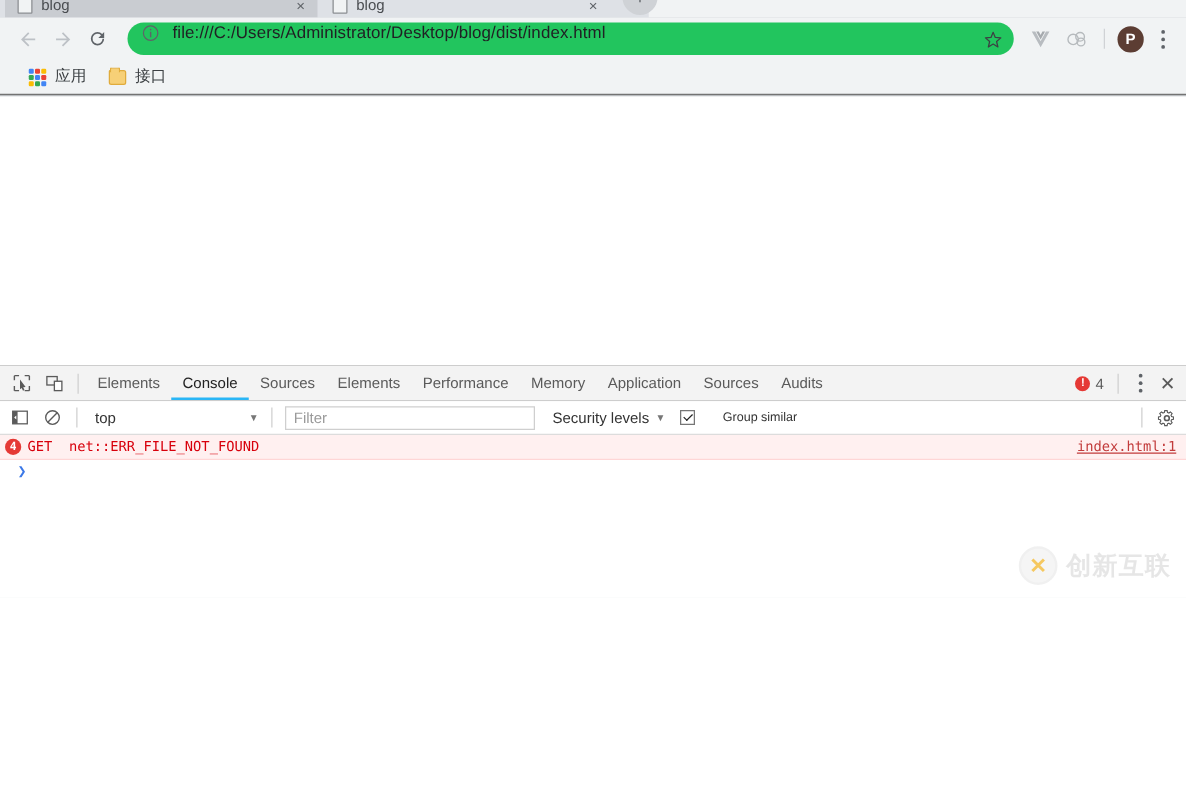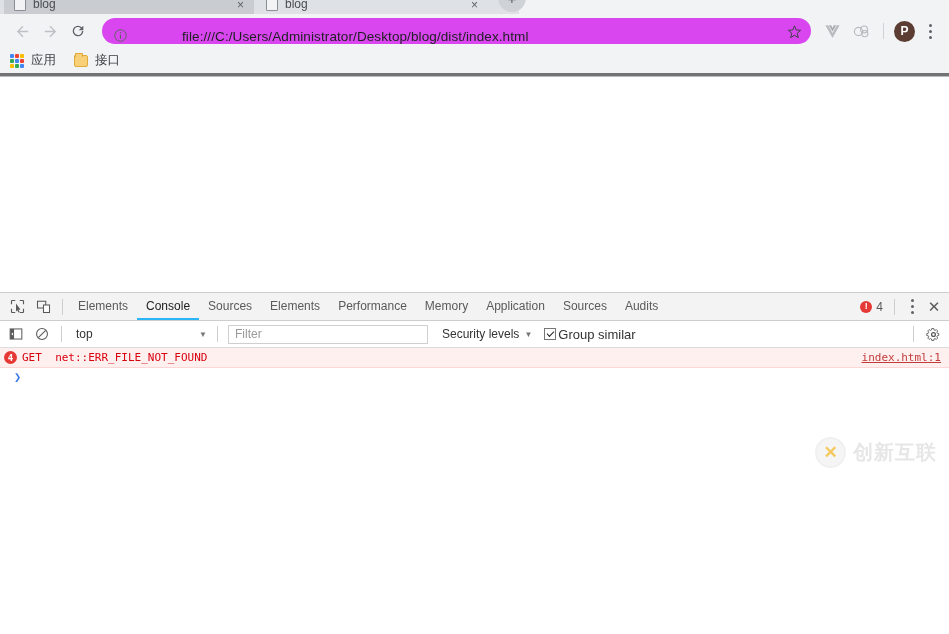--- a/index.html
+++ b/index.html
@@ -82,27 +82,26 @@
   .navbtn {
     width: 28px; height: 28px;
     display: flex; align-items: center; justify-content: center;
     border-radius: 50%;
     flex: 0 0 28px;
   }
   .navbtn svg { display: block; }
   .omnibox {
     flex: 1;
     height: 26px;
-    background: #d946ef;
+    background: #22c55e;
     border-radius: 13px;
-    display: flex; align-items: flex-end;
+    display: flex; align-items: flex-start;
     margin: 0 6px 0 10px;
     padding: 0 4px 0 10px;
     min-width: 0;
-    gap: 44px;
   }
   .omni-info {
     width: 17px; height: 17px;
     flex: 0 0 17px;
     margin-right: 9px;
     display: flex; align-items: center; justify-content: center;
   }
   .omni-url {
     flex: 1;
     font-size: 13.5px;
@@ -135,22 +134,22 @@
     display: flex; flex-direction: column; align-items: center;
     justify-content: center; gap: 3px;
   }
   .dots-v i { width: 3px; height: 3px; border-radius: 50%; background: #5f6368; display:block; }
 
   
   .bookmarks {
     flex: 0 0 28px;
     background: #f1f3f4;
     display: flex; align-items: center;
-    padding: 0 6px;
-    border-bottom: 3px solid #737373;
+    padding: 0 19px;
+    border-bottom: 1px solid #737373;
   }
   .bm-item {
     display: flex; align-items: center;
     padding: 3px 8px 3px 4px;
     border-radius: 3px;
     margin-right: 6px;
   }
   .bm-label { font-size: 12.5px; color: #3c4043; margin-left: 7px; }
   .apps-grid {
     width: 14px; height: 14px;
@@ -250,22 +249,22 @@
     font-family: "Liberation Sans", sans-serif;
     margin: 0 8px 0 4px;
   }
   .filter-input::placeholder { color: #9a9a9a; }
   .levels {
     font-size: 12px; color: #333;
     display: flex; align-items: center; gap: 5px;
     padding: 0 6px;
   }
   .grp {
-    display: flex; align-items: center; gap: 2px;
-    font-size: 13px; color: #333;
+    display: flex; align-items: center; gap: 22px;
+    font-size: 10px; color: #333;
     margin-left: 6px;
   }
   .chk {
     width: 12px; height: 12px;
     border: 1px solid #767676;
     background: #fff;
     display: flex; align-items: center; justify-content: center;
     flex: 0 0 12px;
     position: relative;
   }

